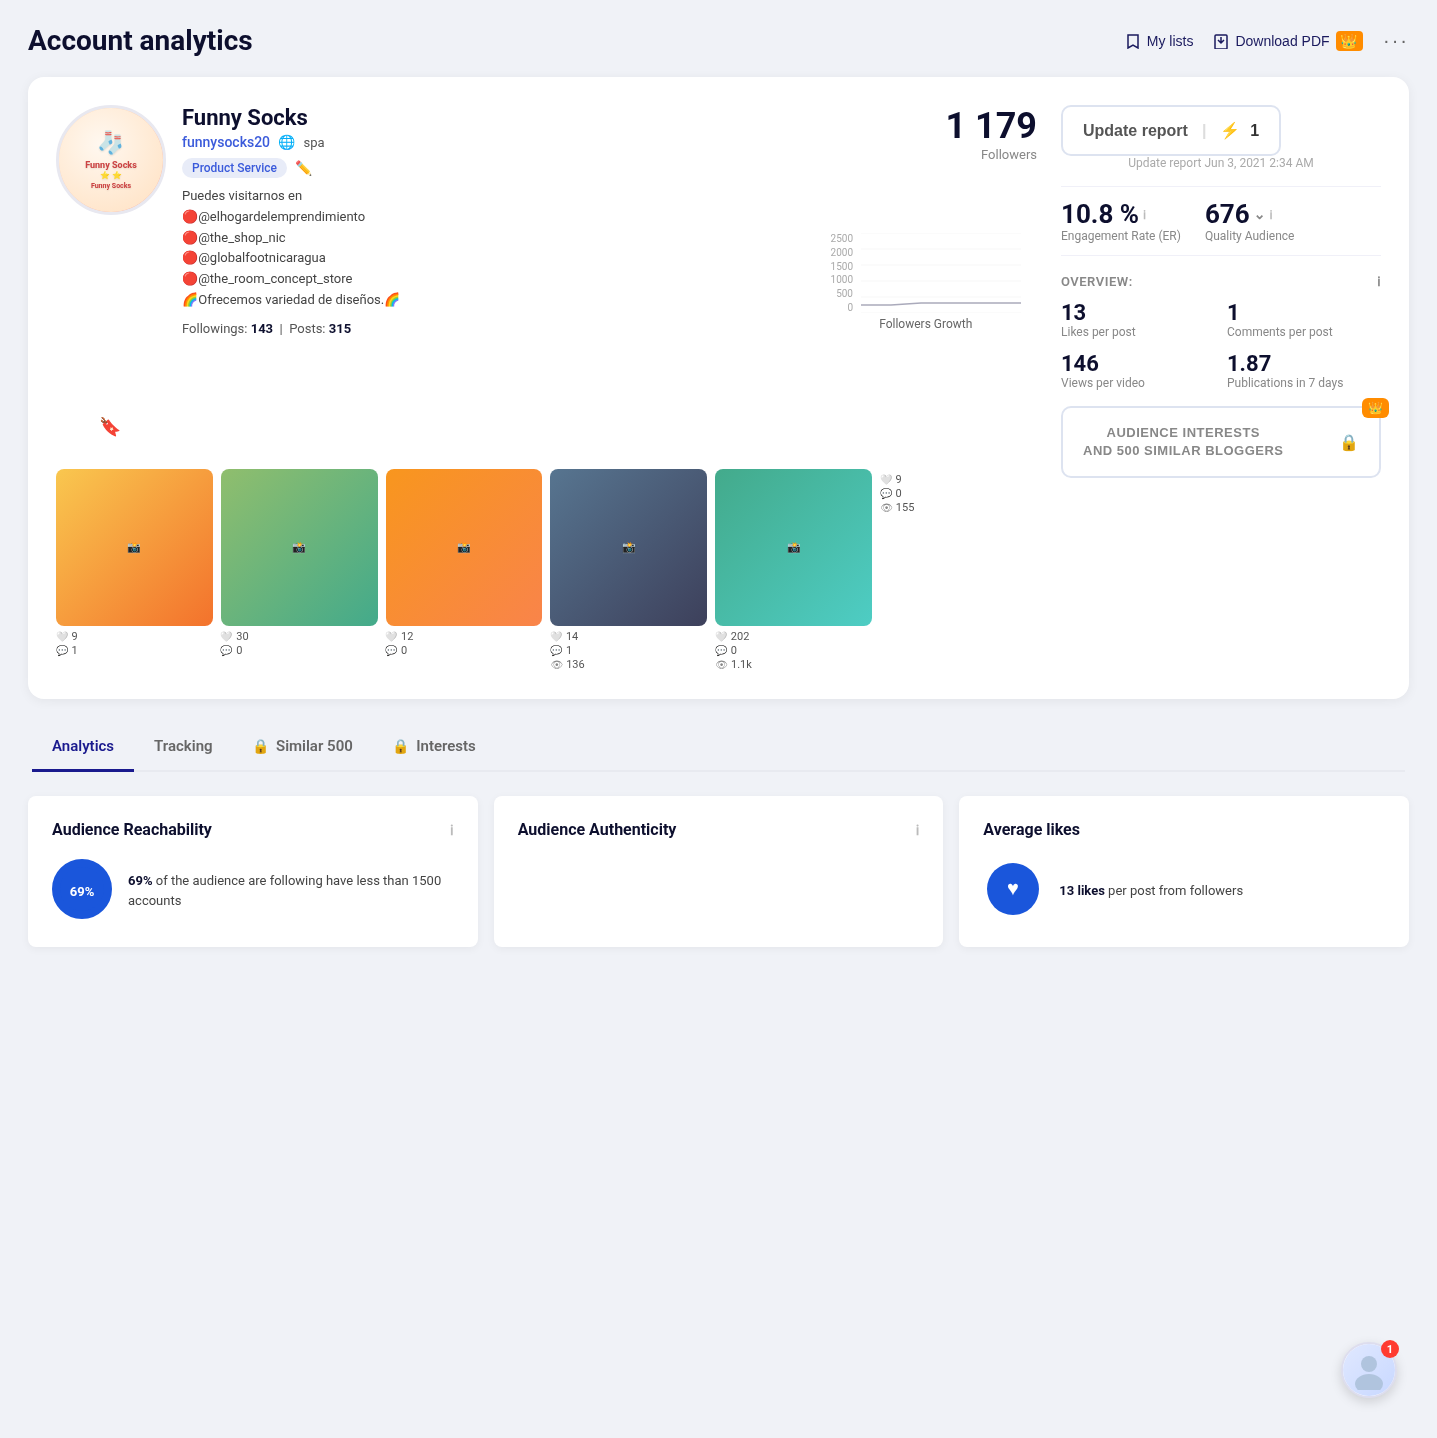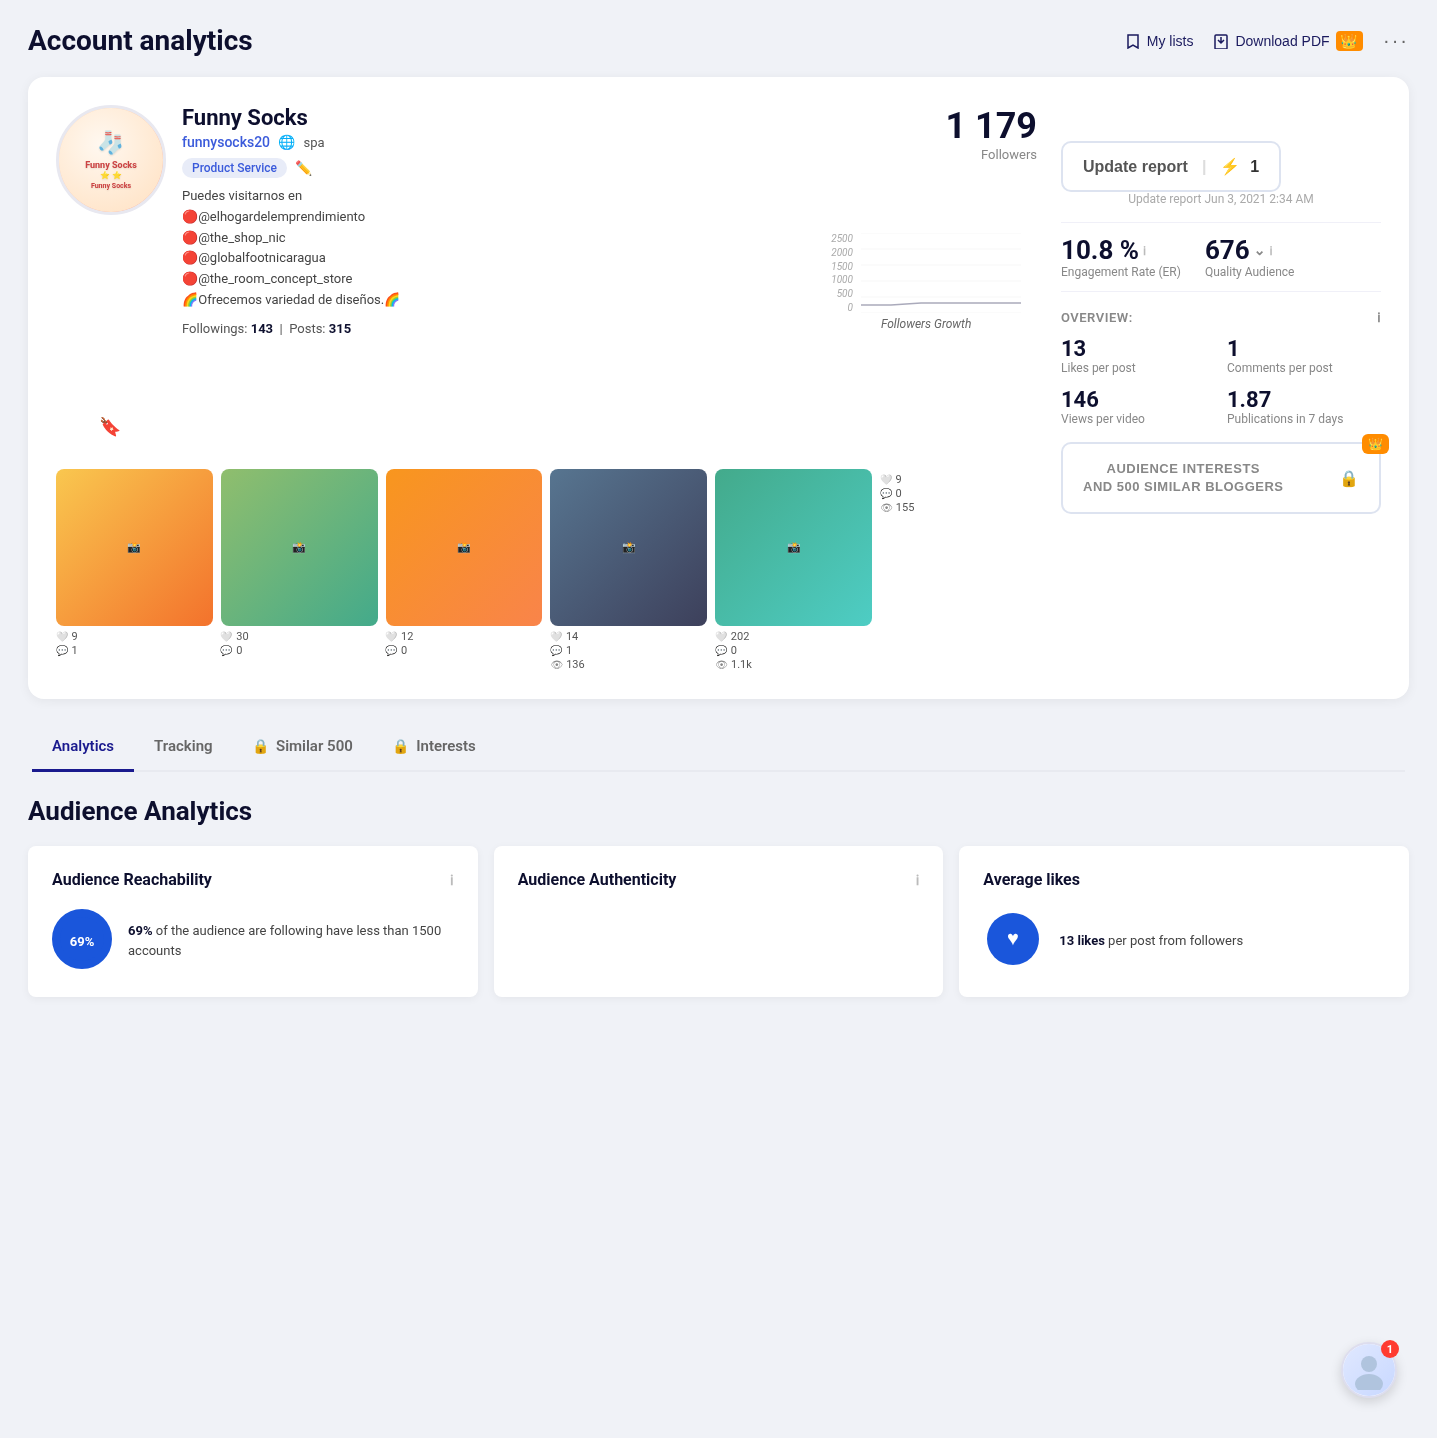--- a/index.html
+++ b/index.html
@@ -169,21 +169,20 @@
     }
     .profile-stats-row span { font-weight: 700; color: #0d0f2e; }
 
     
     .chart-area {
       flex: 0 0 200px;
       display: flex;
       flex-direction: column;
       align-items: center;
       padding: 0 16px;
-      font-style: italic;
     }
     .chart-y-axis {
       display: flex;
       flex-direction: column;
       justify-content: space-between;
       font-size: 10px;
       color: #aaa;
       height: 80px;
       text-align: right;
       padding-right: 4px;
@@ -227,21 +226,20 @@
       padding: 14px 20px;
       display: flex;
       align-items: center;
       justify-content: center;
       gap: 10px;
       cursor: pointer;
       background: #fff;
       font-size: 16px;
       font-weight: 600;
       color: #555;
-      margin-top: 36px;
     }
     .update-btn .divider { color: #ddd; margin: 0 4px; }
     .bolt-icon { color: #ffa500; }
     .update-count { color: #333; font-weight: 600; }
     .update-date {
       font-size: 12px;
       color: #aaa;
       text-align: center;
     }
 
@@ -808,21 +806,20 @@
       <span>Similar 500</span>
     </div>
     <div class="tab-item">
       <span class="tab-lock">🔒</span>
       <span>Interests</span>
     </div>
   </div>
 </div>
 
 <div>
-  <h2 class="section-title">Audience Analytics</h2>
   <div class="cards-row">
 
     <div class="analytics-card">
       <div class="analytics-card-title">
         <span>Audience Reachability</span>
         <span class="card-info-icon">ℹ</span>
       </div>
       <div class="donut-row">
         <div class="donut-wrap">
           <svg width="60" height="60" viewBox="0 0 60 60">

